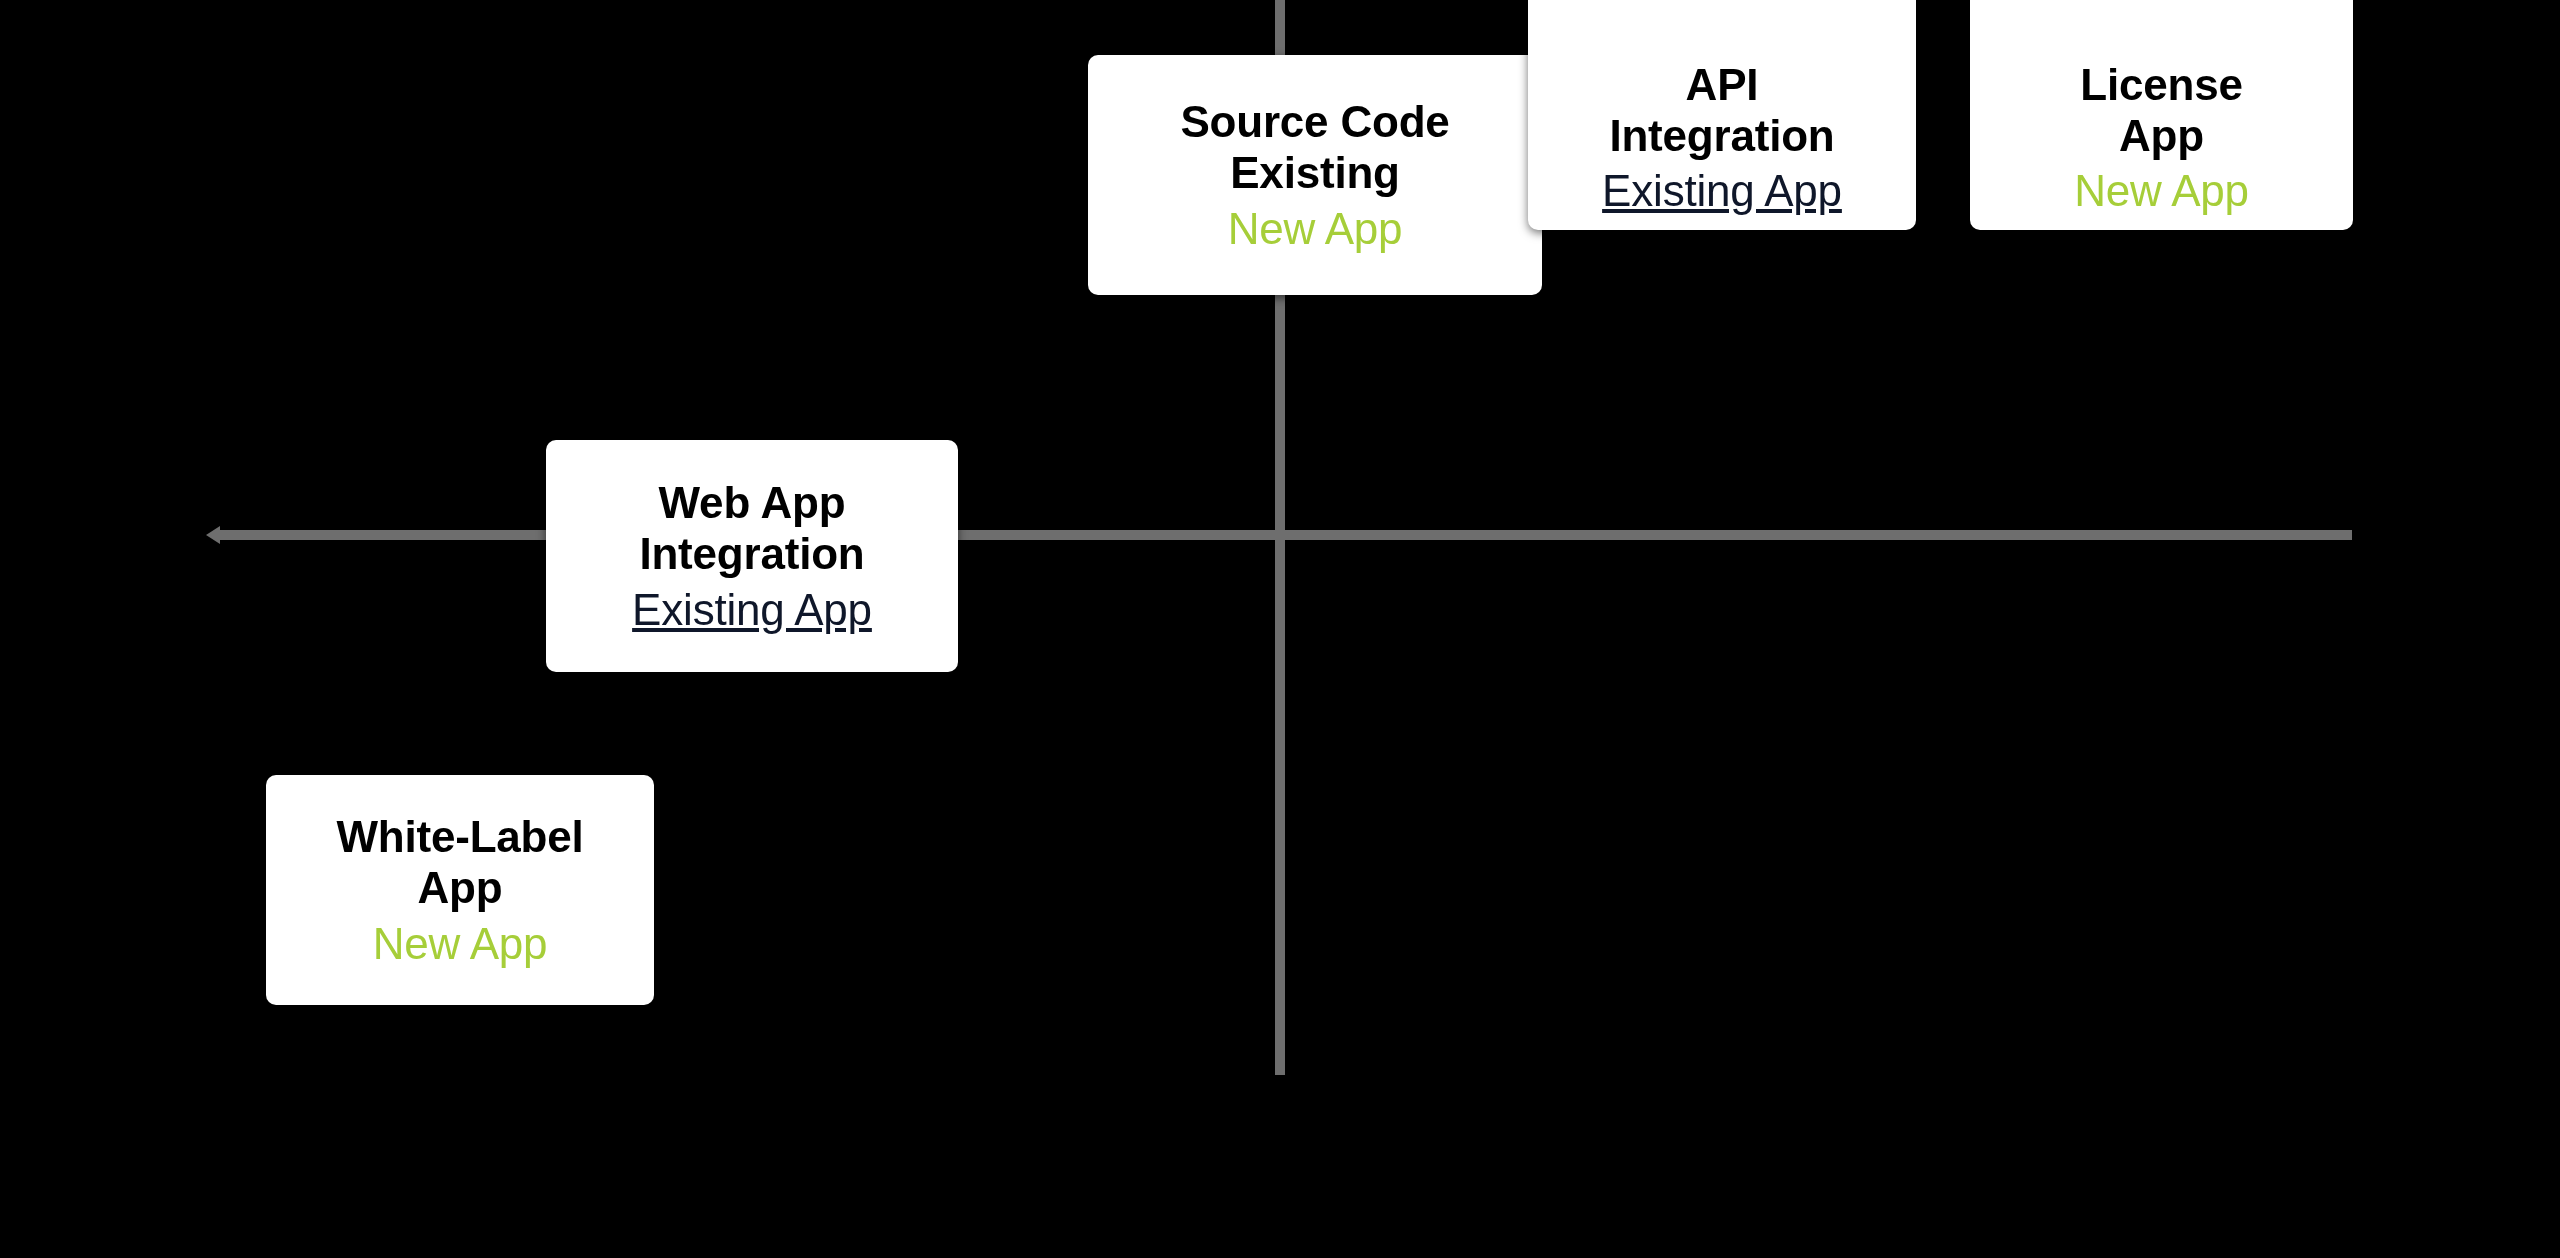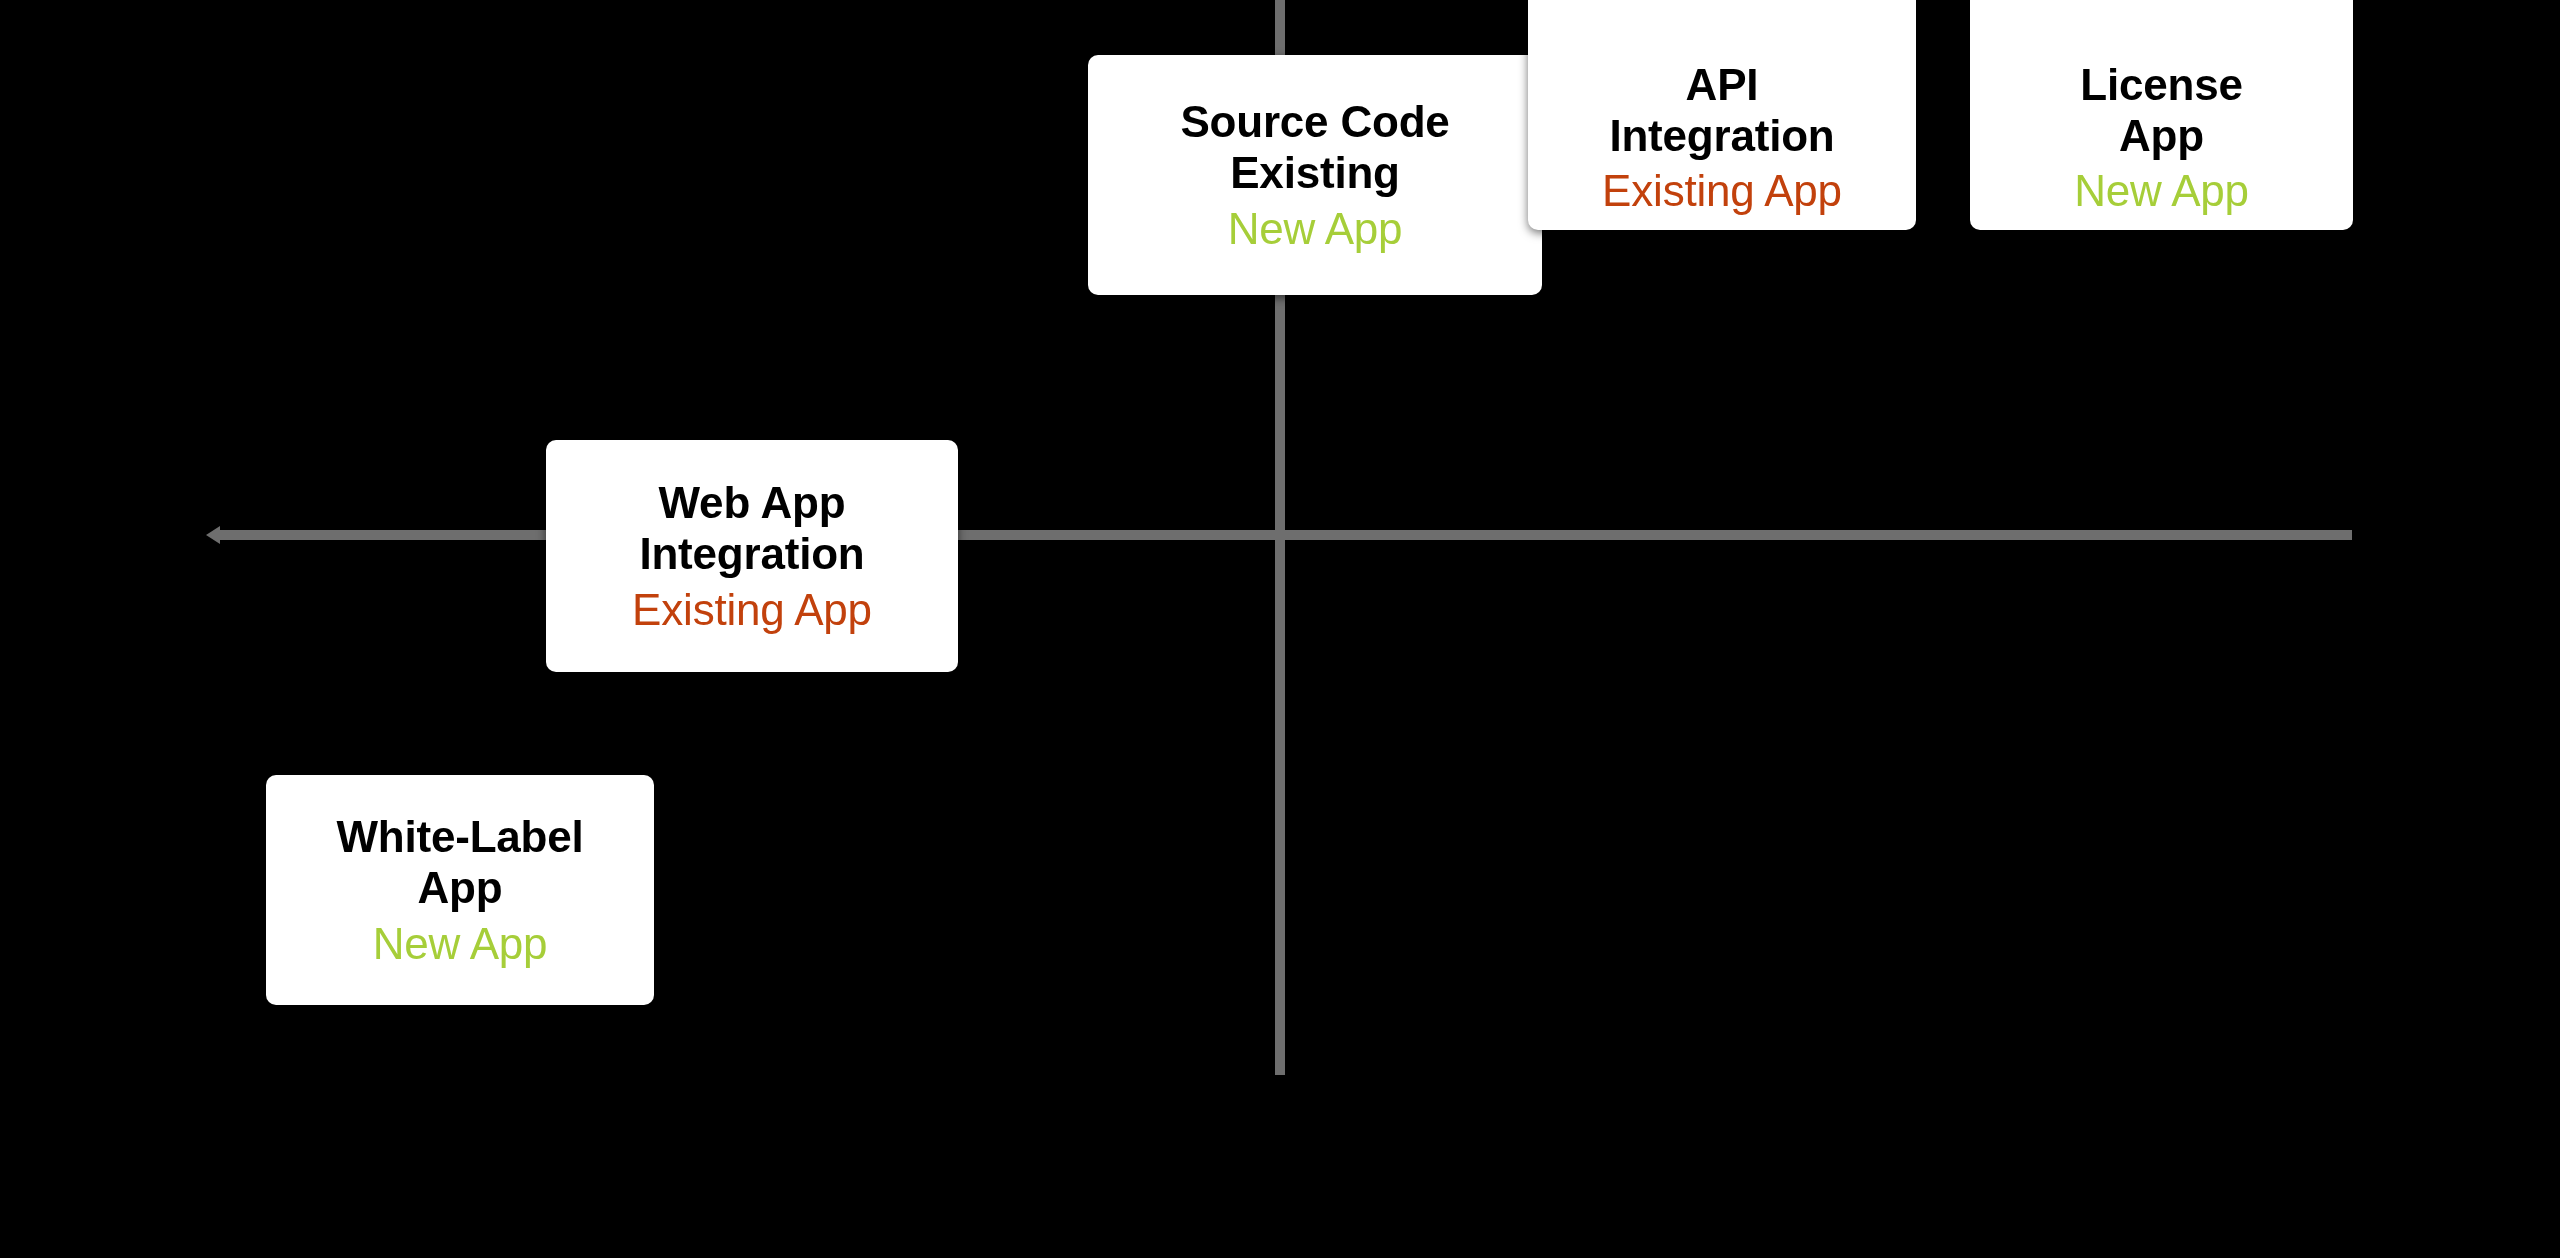--- a/index.html
+++ b/index.html
@@ -63,21 +63,22 @@
   }
   .card-subtitle {
     line-height: 1.16;
     letter-spacing: -0.2px;
     font-weight: normal;
   }
   .sub-new {
     color: #a6ce39;
   }
   .sub-existing {
-    color: #c2410c;
+    color: #0f172a;
+    text-decoration: underline;
   }
 
   
   #card-source-code-license {
     left: 1088px;
     top: 55px;
     width: 454px;
     height: 240px;
   }
   #card-source-code-license .card-title { font-size: 44px; }

